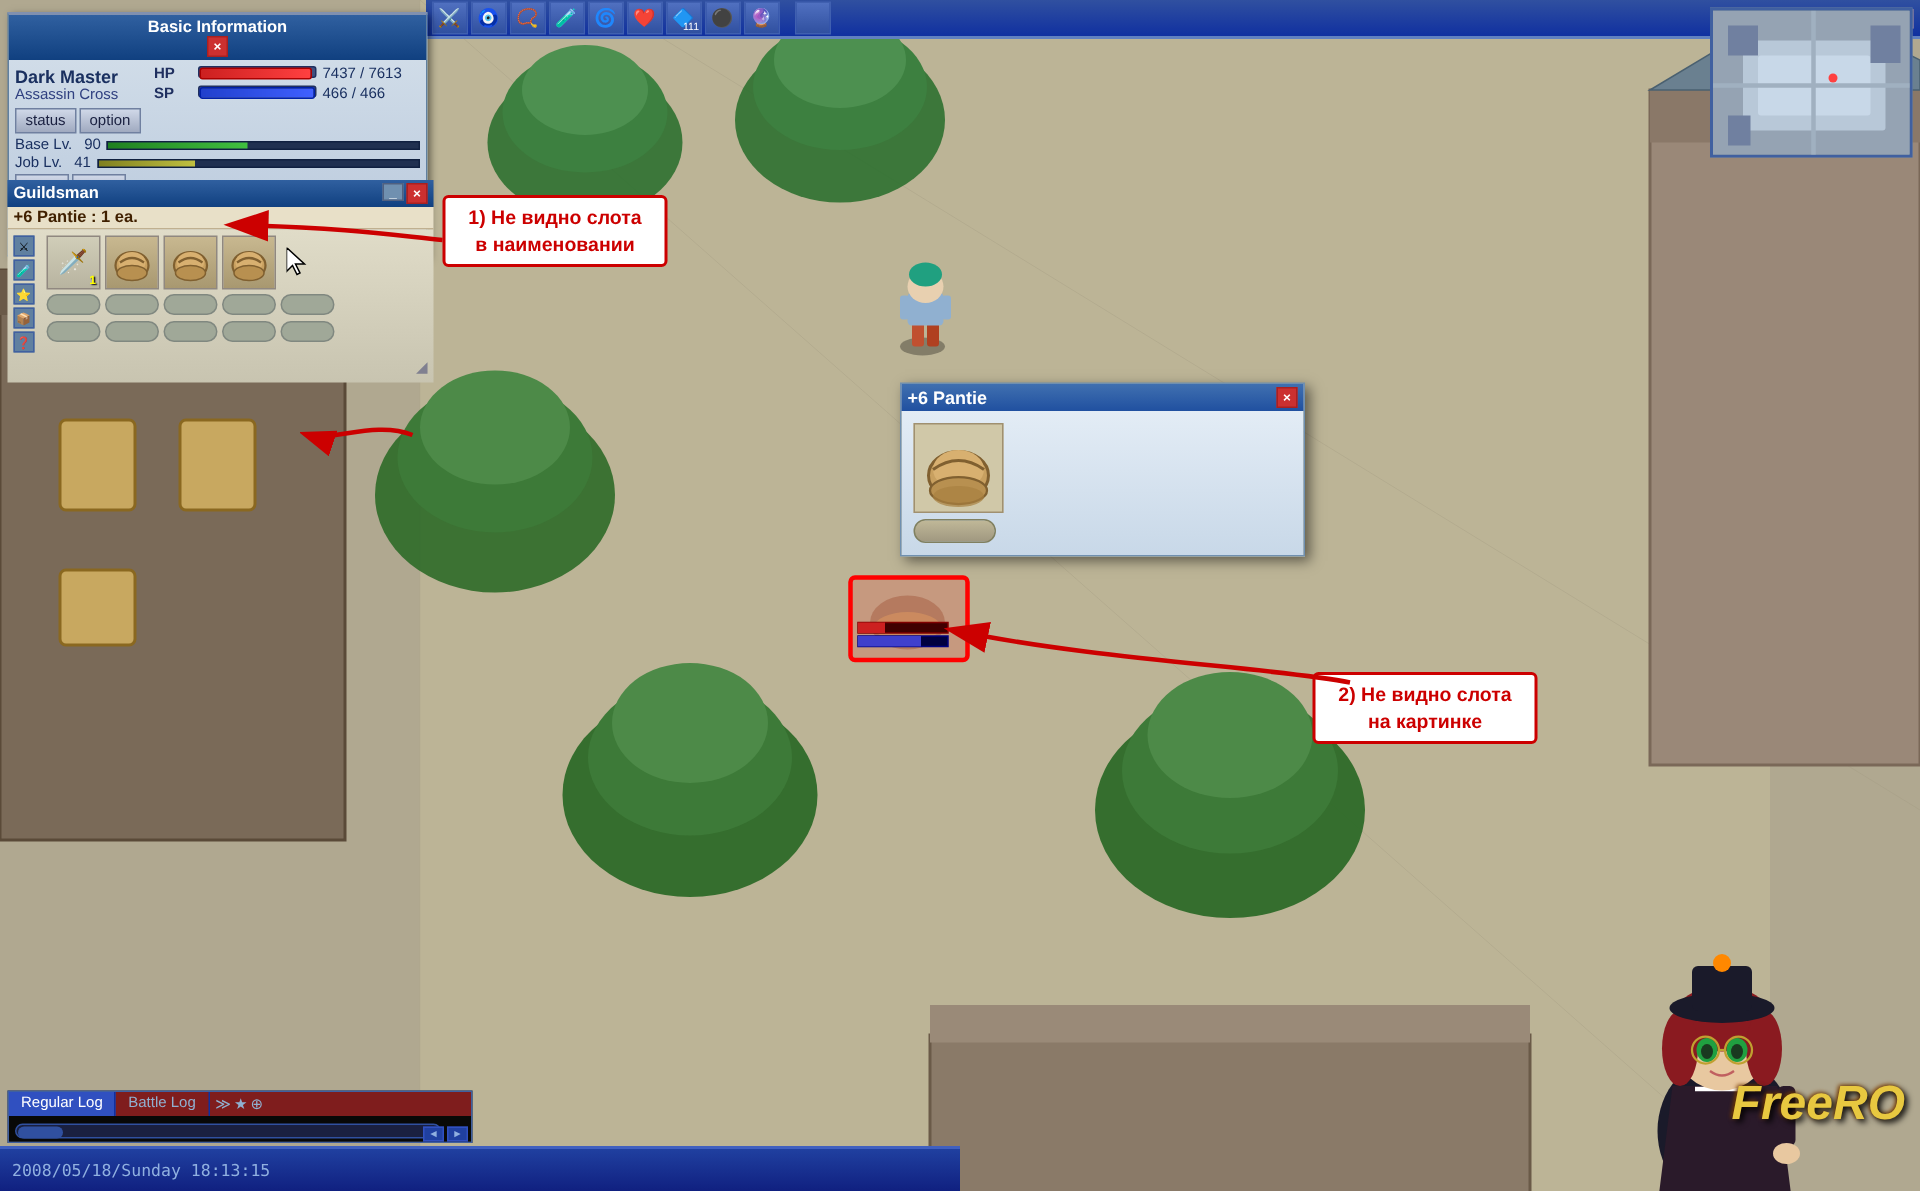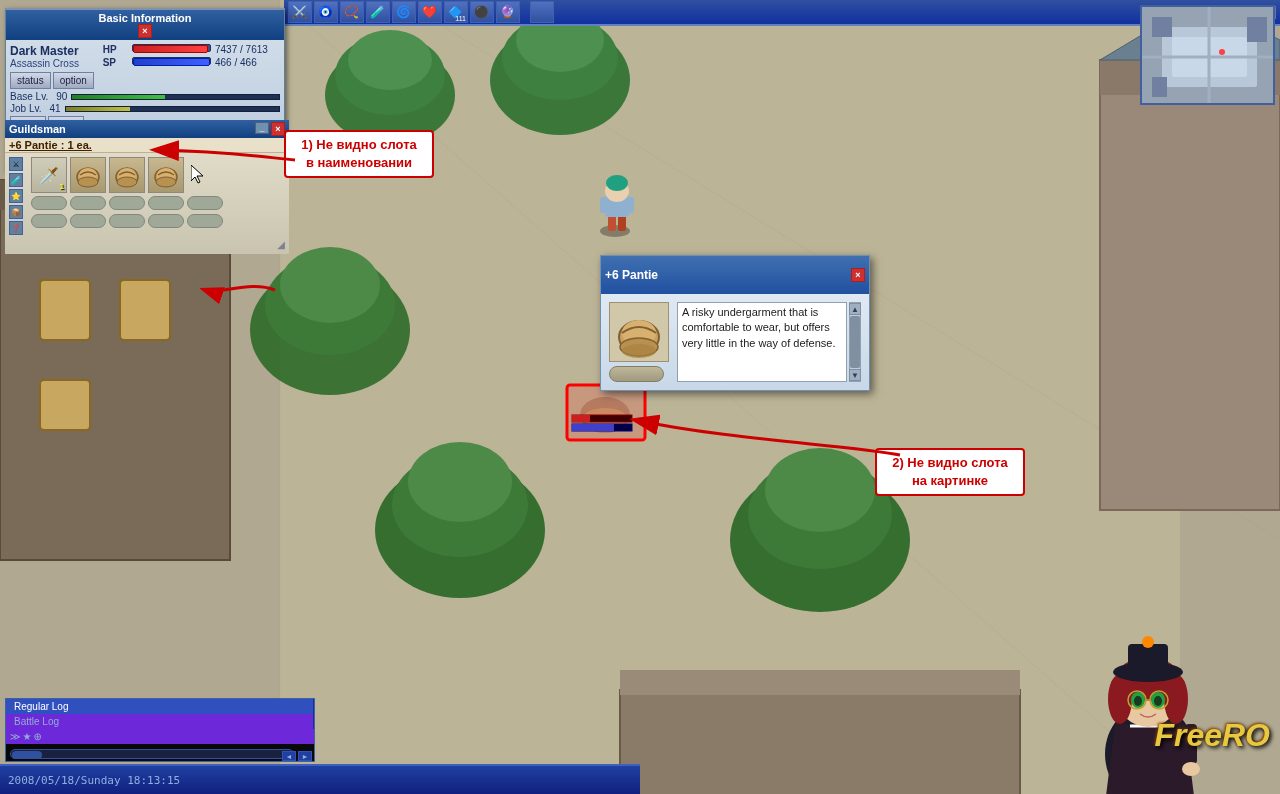--- a/index.html
+++ b/index.html
@@ -195,21 +195,20 @@
       justify-content: space-between;
     }
 
     .inventory-subtitle {
       background: #e8e0c8;
       padding: 1px 4px;
       font-size: 11px;
       color: #402000;
       font-weight: bold;
       border-bottom: 1px solid #c0b090;
-      text-decoration: underline;
     }
 
     .inventory-body {
       background: linear-gradient(180deg, #e0dcc8 0%, #c8c4b0 100%);
       padding: 4px;
       min-height: 100px;
     }
 
     .inv-slot {
       width: 36px;
@@ -239,21 +238,21 @@
       left: 600px;
       width: 270px;
       background: linear-gradient(180deg, #e8f0f8 0%, #c8d8e8 100%);
       border: 1px solid #7090b0;
       box-shadow: 3px 3px 8px rgba(0,0,0,0.5);
     }
 
     .item-popup-title {
       background: linear-gradient(180deg, #4070b0 0%, #2050a0 100%);
       color: white;
-      padding: 12px 4px;
+      padding: 2px 4px;
       font-size: 12px;
       font-weight: bold;
       display: flex;
       justify-content: space-between;
       align-items: center;
       gap: 35px;
     }
 
     .item-popup-body {
       display: flex;
@@ -318,22 +317,21 @@
       position: absolute;
       bottom: 32px;
       left: 5px;
       width: 300px;
       background: rgba(0,0,0,0.75);
       border: 1px solid #4060a0;
     }
 
     .chat-tabs {
       display: flex;
-      background: #6d28d9;
-      flex-direction: column;
+      background: #7f1d1d;
     }
 
     .chat-tab {
       padding: 2px 8px;
       font-size: 10px;
       color: #90b0d0;
       cursor: pointer;
       border-right: 1px solid #1030a0;
     }
 
@@ -818,32 +816,24 @@
         <svg width="55" height="55" viewBox="0 0 55 55">
           <ellipse cx="27" cy="32" rx="20" ry="16" fill="#c8a060" stroke="#806030" stroke-width="2"></ellipse>
           <ellipse cx="27" cy="28" rx="17" ry="13" fill="#d8b070"></ellipse>
           <path d="M10 28 Q27 16 44 28" stroke="#806030" stroke-width="2" fill="none"></path>
           <ellipse cx="27" cy="42" rx="19" ry="9" fill="#b89050" stroke="#806030" stroke-width="1.5"></ellipse>
           <ellipse cx="27" cy="46" rx="17" ry="7" fill="#a88040" opacity="0.7"></ellipse>
         </svg>
       </div>
       <div style="width:55px;height:16px;background:linear-gradient(180deg,#c0b898,#a09880);border:1px solid #808060;border-radius:8px;"></div>
     </div>
-    <div style="display:flex;flex:1;gap:2px;">
-      <div class="item-desc-area">A risky undergarment that is comfortable to wear, but offers very little in the way of defense.</div>
-      <div class="item-desc-scrollbar">
-        <div class="scrollbar-up">▲</div>
-        <div class="scrollbar-thumb"></div>
-        <div class="scrollbar-down">▼</div>
-      </div>
-    </div>
   </div>
 </div>
 
-<div class="annotation-box" style="top:130px;left:284px;min-width:150px;">
+<div class="annotation-box" style="top:130px;left:295px;min-width:150px;">
   <span>1) Не видно слота</span><br>
   <span>в наименовании</span>
 </div>
 
 <div class="annotation-box" style="top:448px;left:875px;min-width:150px;">
   <span>2) Не видно слота</span><br>
   <span>на картинке</span>
 </div>
 
 <svg style="position:absolute;top:0;left:0;width:1280px;height:794px;pointer-events:none;">

